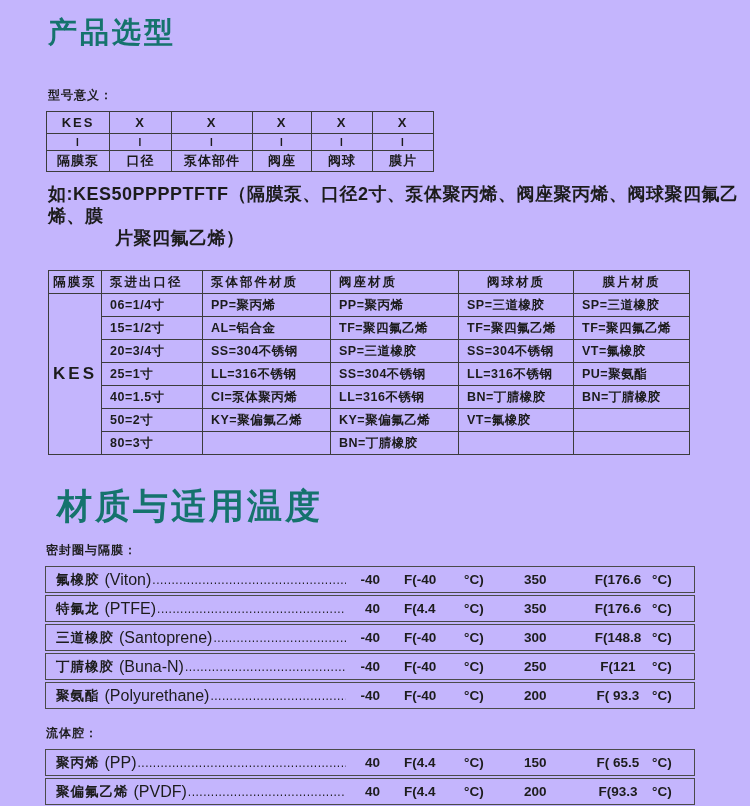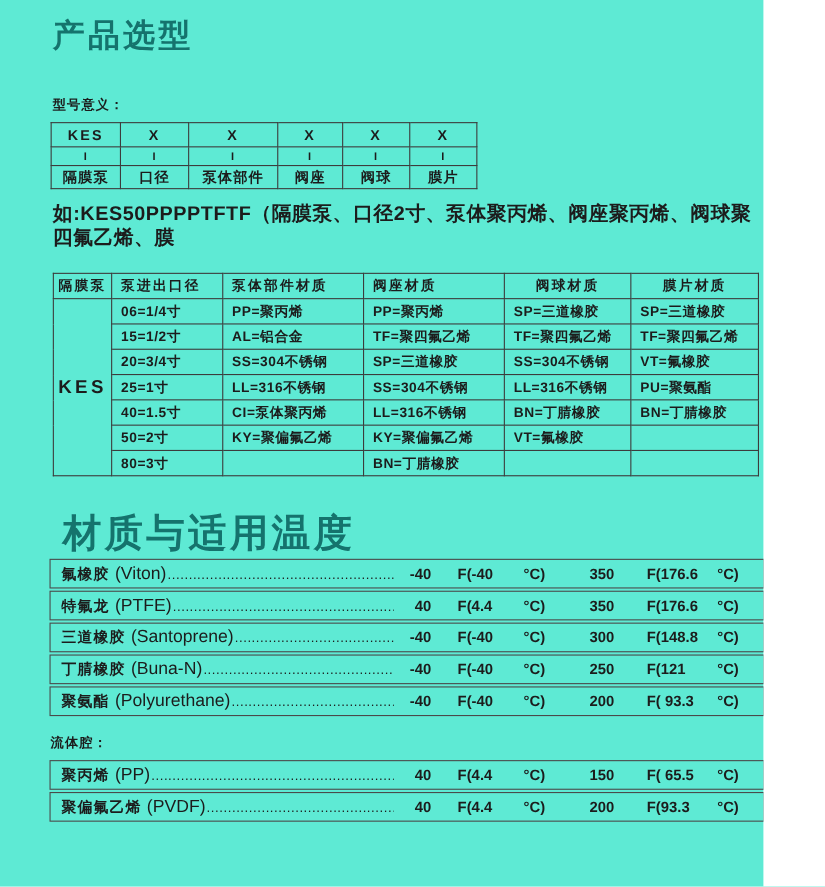--- a/index.html
+++ b/index.html
@@ -1,18 +1,18 @@
 <!DOCTYPE html>
 <html style="--accent: #15736d;"><head>
 <meta charset="utf-8">
 <style>
   :root { --accent:#15736d; --ink:#1c1c1c; --line:#3c3c3c; }
   * { box-sizing:border-box; margin:0; padding:0; }
   body { background:#ffffff; font-family:"Liberation Sans","DejaVu Sans",sans-serif; color:var(--ink); }
-  .page { width:694px; height:806px; background:#5eead4; overflow:hidden; }
+  .page { width:750px; height:806px; background:#c4b5fd; overflow:hidden; }
 
   
   .h1 { padding-top:13px; margin-left:48px; font-size:29px; font-weight:700;
         color:var(--accent); letter-spacing:3px; }
   .h2 { margin:28px 0 0 57px; font-size:35px; font-weight:700;
         color:var(--accent); letter-spacing:3px; }
 
   
   .lbl { font-size:12px; font-weight:700; letter-spacing:1px; }
   .lbl-model { margin:34px 0 7px 48px; }
@@ -49,21 +49,21 @@
           display:flex; align-items:center; padding:0 12px 0 10px;
           font-size:13.5px; font-weight:600; white-space:nowrap; }
   .tname-cn { font-weight:700; letter-spacing:1px; }
   .tname-en { font-size:16px; font-weight:400; margin-left:5px; }
   .tleader  { flex:1; overflow:hidden; font-size:12px; font-weight:400;
               letter-spacing:0.5px; margin-left:1px; }
   .tlow   { width:34px; text-align:right; }
   .tflow  { width:50px; margin-left:24px; }
   .tlu    { width:36px; margin-left:10px; }
   .thigh  { width:36px; margin-left:24px; }
-  .tfhigh { width:60px; margin-left:16px; }
+  .tfhigh { width:60px; margin-left:28px;text-align:center; }
   .thu    { width:30px; margin-left:4px; }
 </style>
 </head>
 <body>
 
 <div class="page">
 
   <div class="h1">产品选型</div>
 
   <div class="lbl lbl-model">型号意义：</div>
@@ -100,20 +100,21 @@
       <td>泵体部件</td>
       <td>阀座</td>
       <td>阀球</td>
       <td>膜片</td>
     </tr>
   </tbody>
     </table>
 
   <div class="example">
     <div>如:KES50PPPPTFTF（隔膜泵、口径2寸、泵体聚丙烯、阀座聚丙烯、阀球聚四氟乙烯、膜</div>
+    <div class="l2">片聚四氟乙烯）</div>
   </div>
 
   <table class="sel-table">
     <colgroup>
       <col style="width:53px">
         <col style="width:101px">
         <col style="width:128px">
       <col style="width:128px">
         <col style="width:115px">
         <col style="width:116px">
@@ -175,20 +176,21 @@
       <td></td>
       <td>BN=丁腈橡胶</td>
       <td></td>
       <td></td>
     </tr>
   </tbody>
     </table>
 
   <div class="h2">材质与适用温度</div>
 
+  <div class="lbl lbl-seal">密封圈与隔膜：</div>
 
   <div class="trows">
     <div class="trow">
       <span class="tname-cn">氟橡胶</span>
       <span class="tname-en">(Viton)</span>
       <span class="tleader">........................................................................................................................</span>
       <span class="tlow">-40</span>
       <span class="tflow">F(-40</span>
       <span class="tlu">°C)</span>
       <span class="thigh">350</span>

